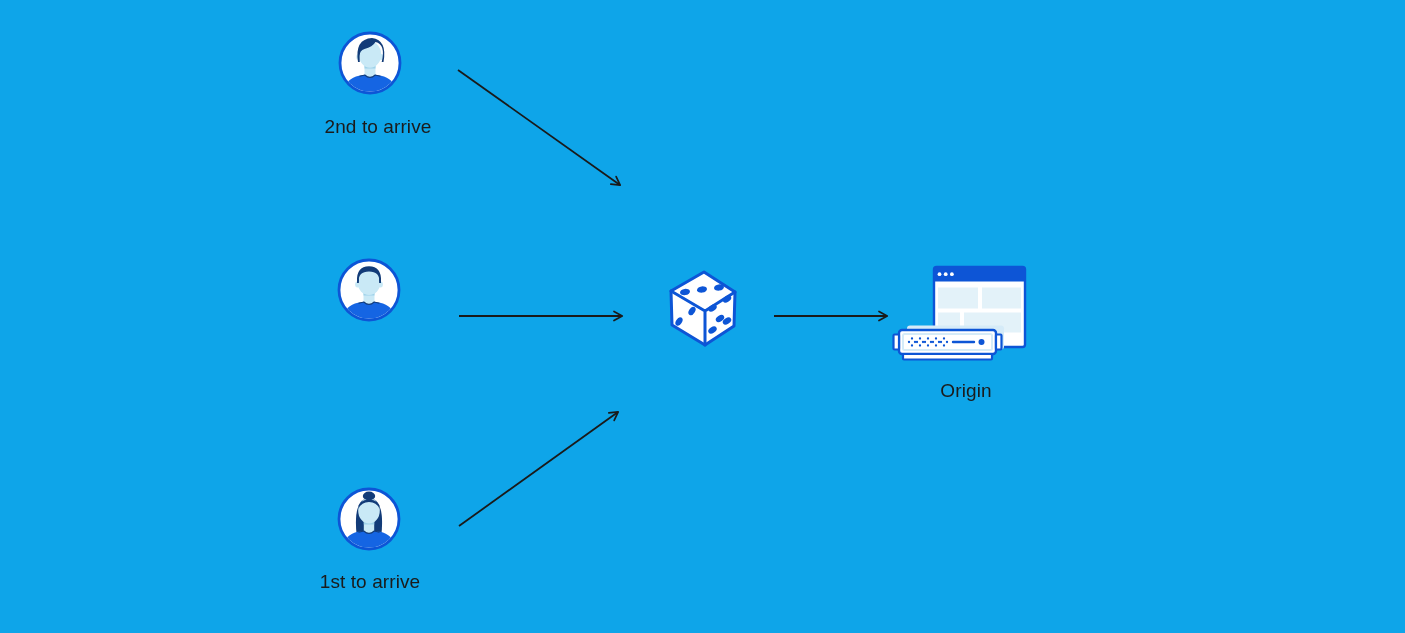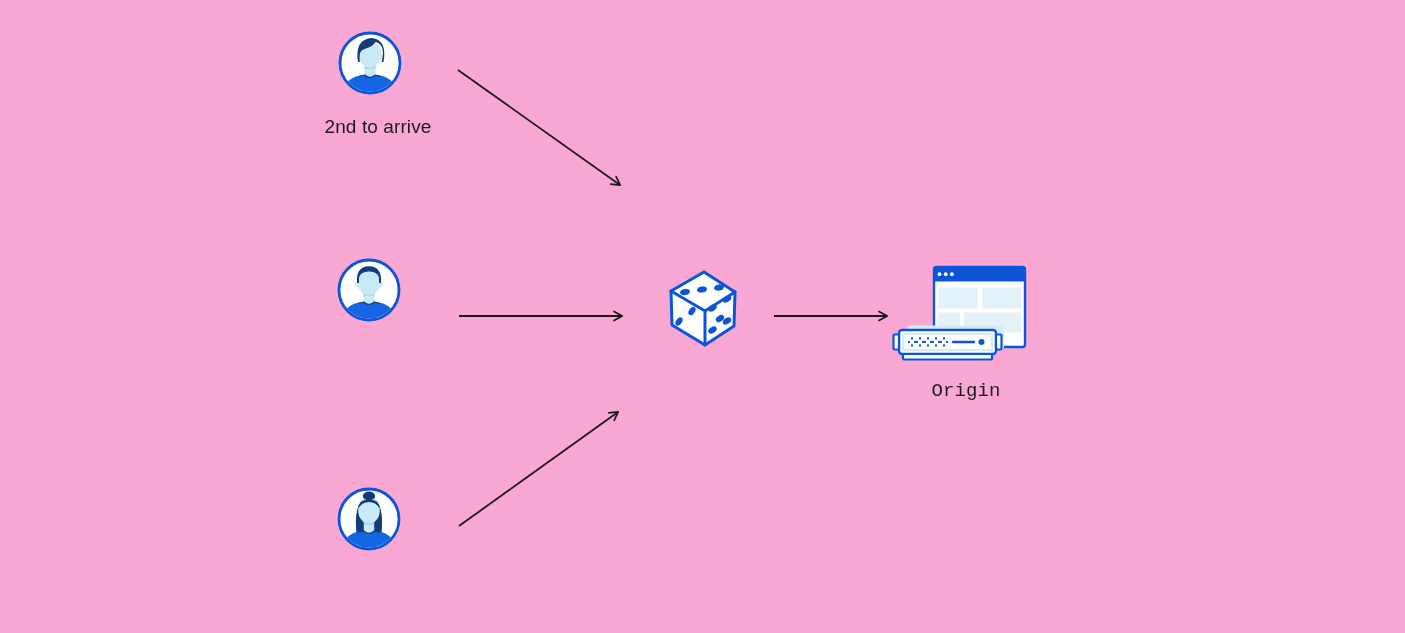--- a/index.html
+++ b/index.html
@@ -1,19 +1,19 @@
 <!DOCTYPE html>
 <html><head>
 <meta charset="utf-8">
 <style>
   html,body{margin:0;padding:0;background:#ffffff;}
   .canvas{
     position:relative;
     width:1405px;height:633px;
-    background:#f9a8d4;
+    background:#0ea5e9;
     overflow:hidden;
     font-family:"Liberation Sans", sans-serif;
   }
   .abs{position:absolute;}
   .node-label{
     position:absolute;
     width:220px;
     text-align:center;
     font-size:19px;
     line-height:22px;
@@ -98,20 +98,21 @@
         <rect x="26.8" y="30" width="10.4" height="17" fill="#C9E9F6"></rect>
         <rect x="26.8" y="30" width="10.4" height="7.5" fill="#9FD2E9"></rect>
         <path d="M4 64 Q7 47.5 21 44.8 L26.8 43.8 Q32 48.8 37.2 43.8 L43 44.8 Q57 47.5 60 64 Z" fill="#1565E3"></path>
         <path d="M21.5 45.2 L26.8 44 Q32 48.8 37.2 44 L42.5 45.2" fill="none" stroke="#123B78" stroke-width="1.1"></path>
         <ellipse cx="32" cy="23.8" rx="10.8" ry="12.8" fill="#C9E9F6"></ellipse>
         <path d="M21.6 21.5 Q21.2 12.8 32 12.5 Q42.8 12.8 42.4 21.5 Q39.5 15.2 32 15 Q24.5 15.2 21.6 21.5 Z" fill="#123B78"></path>
         <ellipse cx="32" cy="9" rx="6.2" ry="4.4" fill="#123B78"></ellipse>
       </g>
     </svg>
   </div>
+  <div class="node-label" style="left:260px;top:571px;">1st to arrive</div>
 
   <div class="abs" style="left:666px;top:266px;">
     <svg width="76" height="84" viewBox="0 0 76 84">
       <path d="M38 6 L69 26 L68 60 L39 79 L6 59 L5 25 Z" fill="#ffffff" stroke="#0D55D6" stroke-width="3" stroke-linejoin="round"></path>
       <path d="M5 25 L39 45 L69 26 M39 45 L39 79" fill="none" stroke="#0D55D6" stroke-width="3" stroke-linejoin="round" stroke-linecap="round"></path>
 
       <ellipse cx="19" cy="26" rx="5" ry="3.1" fill="#0D55D6" transform="rotate(-8 19 26)"></ellipse>
       <ellipse cx="36" cy="23.5" rx="5" ry="3.1" fill="#0D55D6" transform="rotate(-8 36 23.5)"></ellipse>
       <ellipse cx="53" cy="21.5" rx="5" ry="3.1" fill="#0D55D6" transform="rotate(-8 53 21.5)"></ellipse>
 
@@ -166,15 +167,15 @@
           <circle cx="46" cy="83.5" r="1.15"></circle>
         <circle cx="54" cy="76.5" r="1.15"></circle>
           <circle cx="51" cy="80" r="1.15"></circle>
           <circle cx="57" cy="80" r="1.15"></circle>
           <circle cx="54" cy="83.5" r="1.15"></circle>
       </g>
       <line x1="63" y1="80" x2="84" y2="80" stroke="#0D55D6" stroke-width="2.4" stroke-linecap="round"></line>
       <circle cx="91.5" cy="80" r="3" fill="#0D55D6"></circle>
     </svg>
   </div>
-  <div class="node-label" style="left:856px;top:380px;font-family:Liberation Mono, monospace;">Origin</div>
+  <div class="node-label" style="left:856px;top:380px;">Origin</div>
 
 </div>
 
 </body></html>

